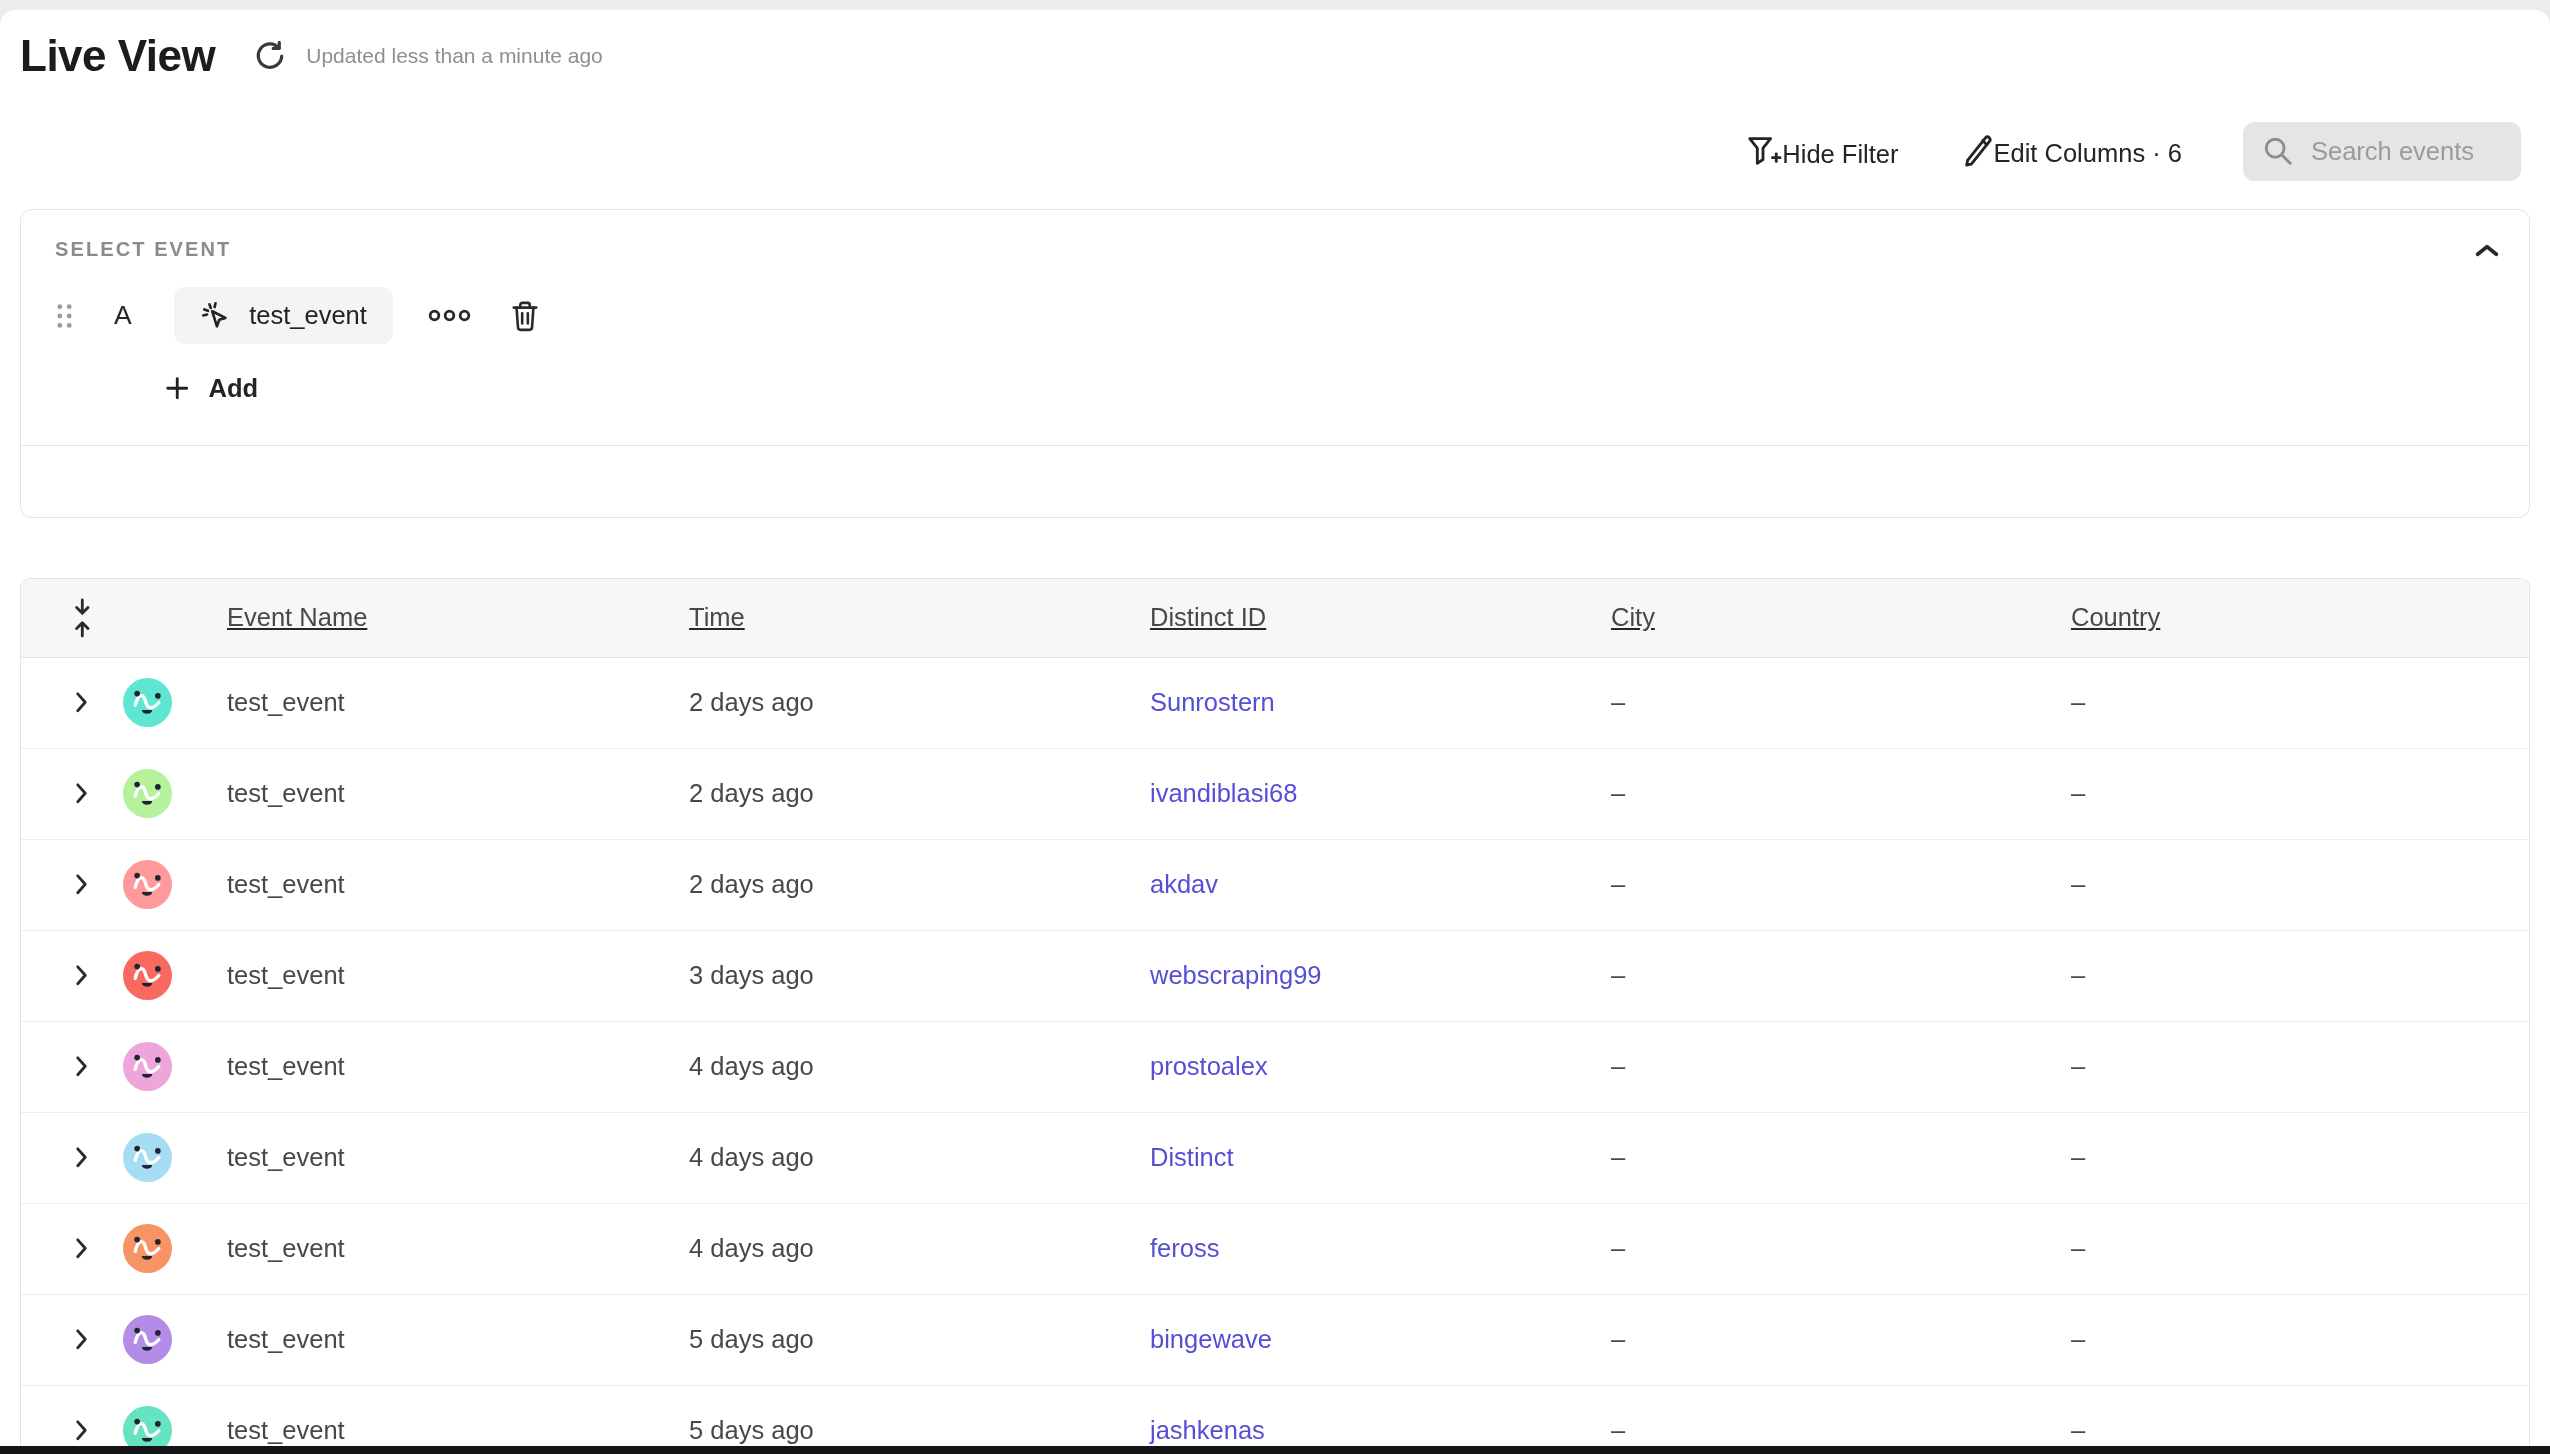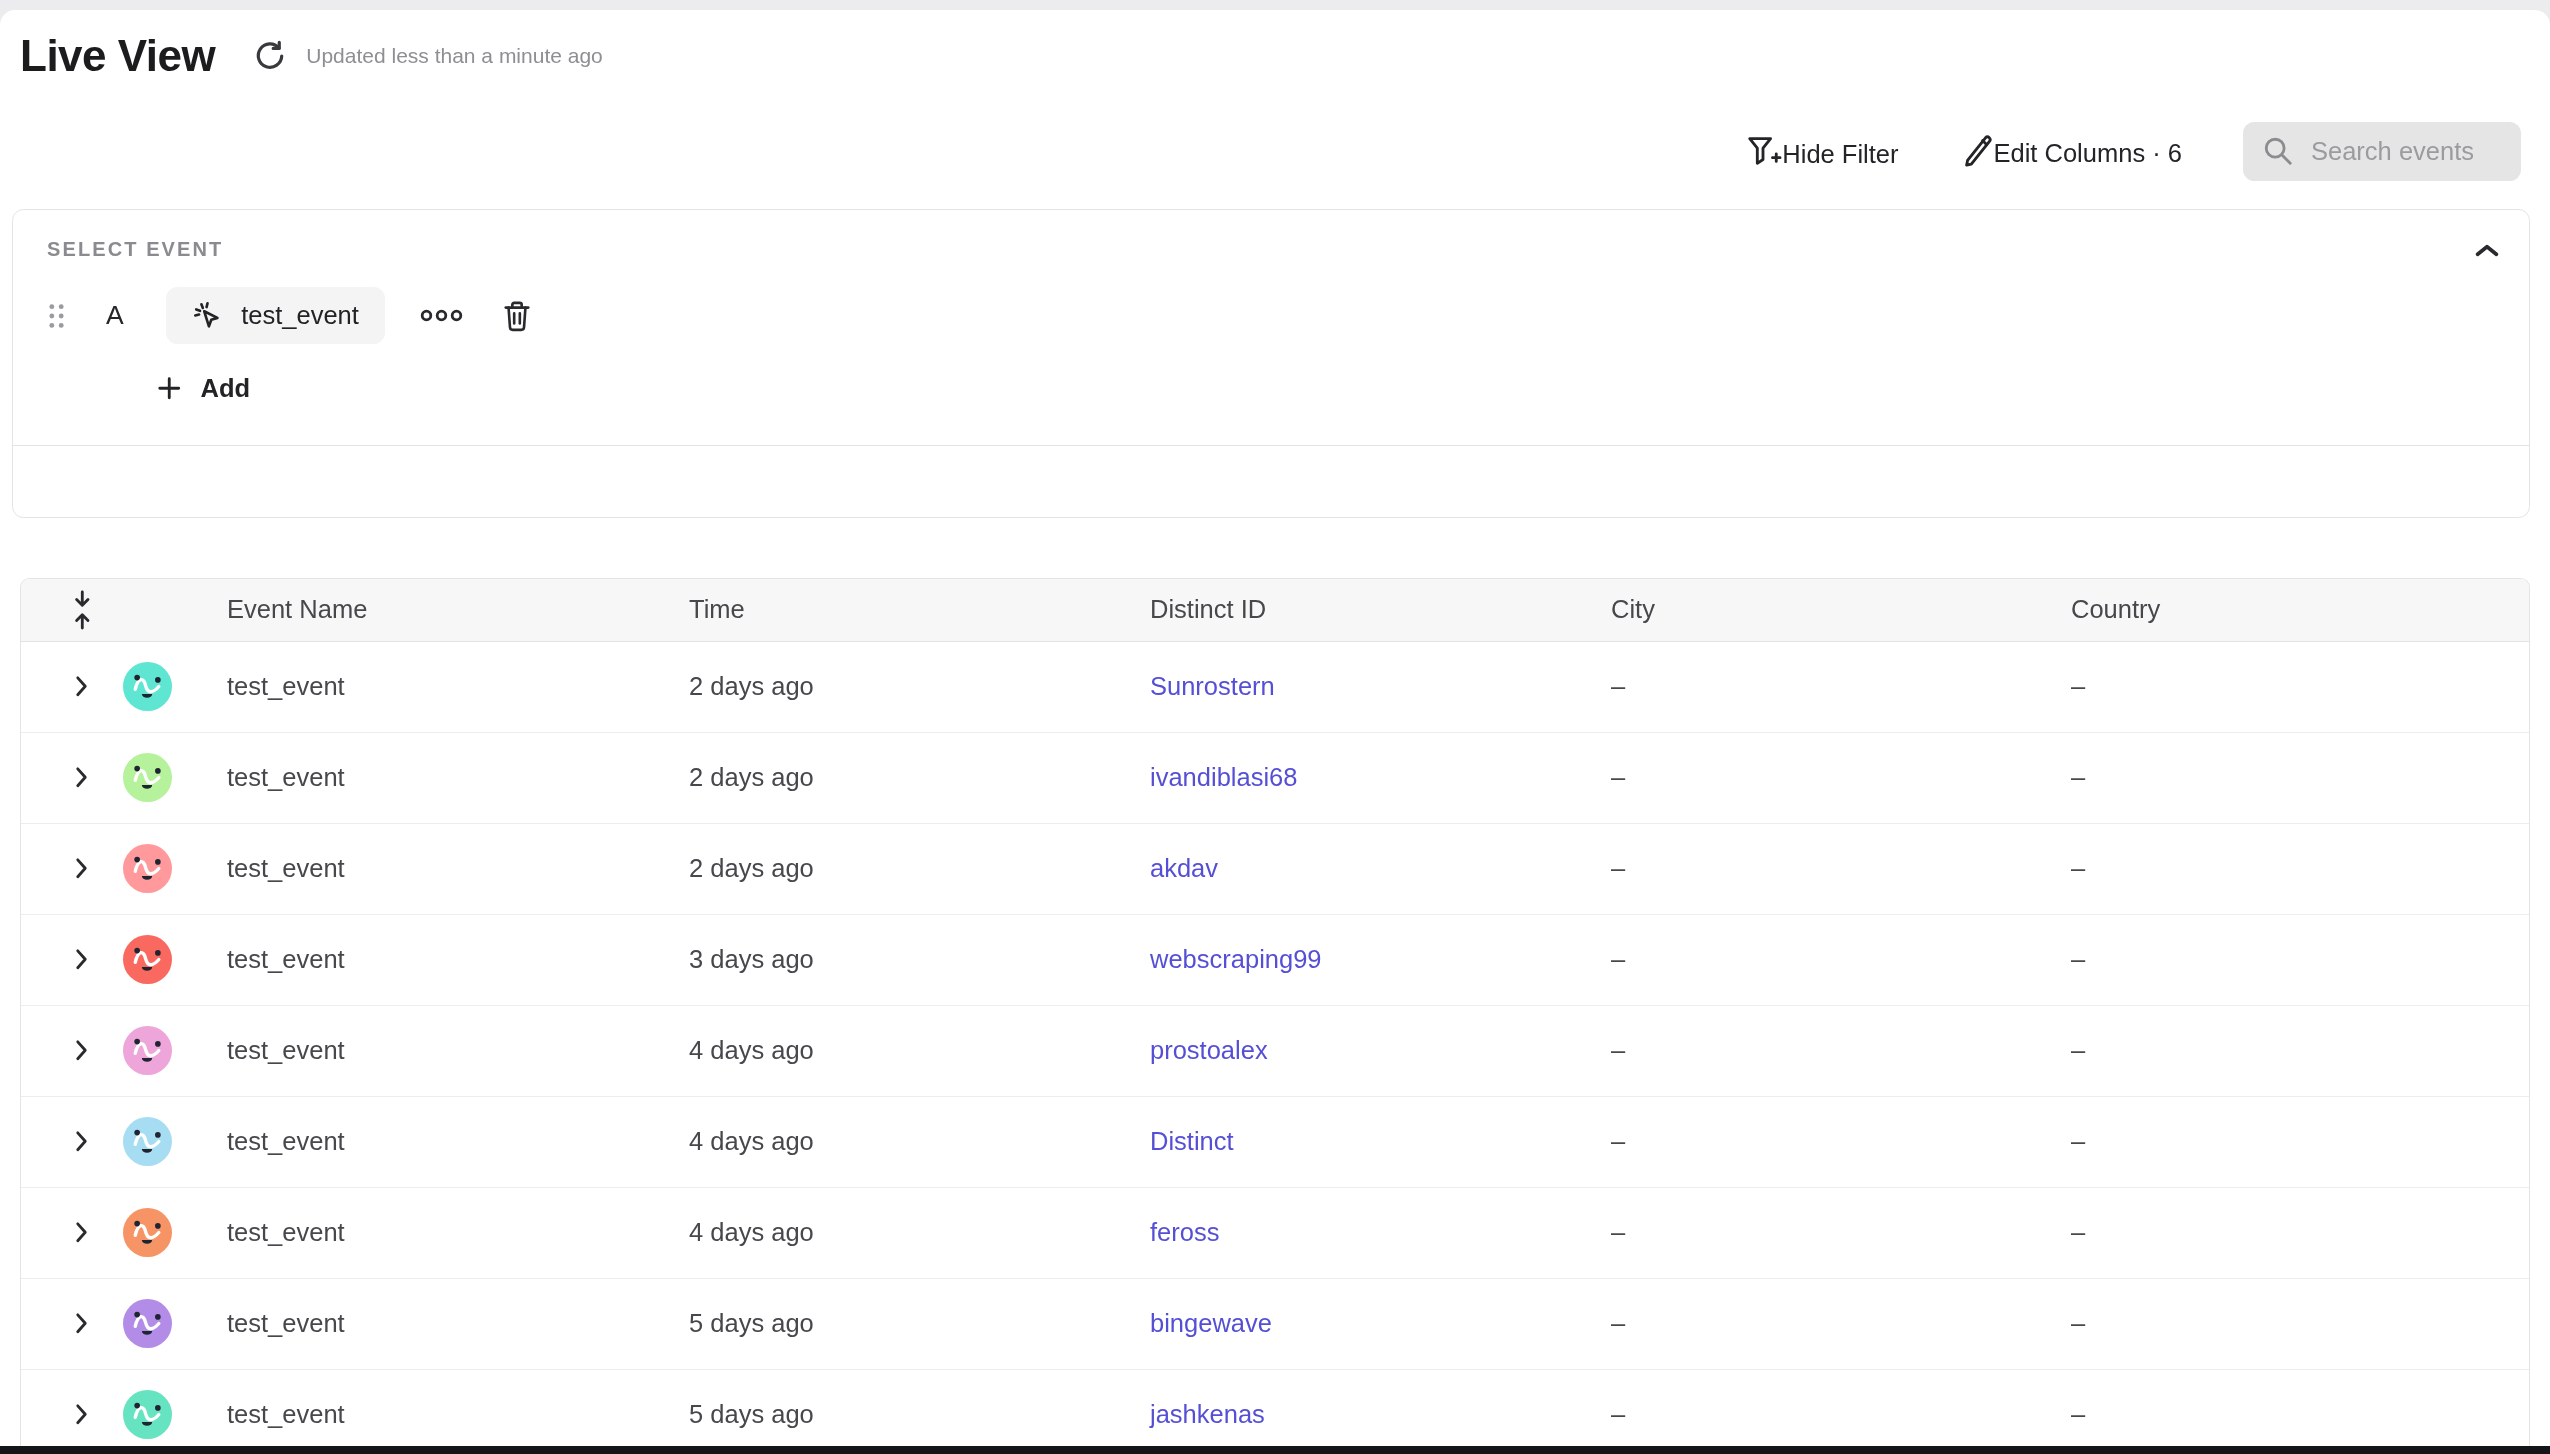--- a/index.html
+++ b/index.html
@@ -37,21 +37,21 @@
   }
   .search-box input {
     border:none; outline:none; background:transparent;
     font-size:25.5px; color:#4b4b50; width:189px;
     font-family:"Liberation Sans","DejaVu Sans",sans-serif;
   }
   .search-box input::placeholder { color:#9b9b9f; }
 
   
   .panel {
-    position:absolute; left:12px; right:20px; top:199px; height:309px;
+    position:absolute; left:20px; right:20px; top:199px; height:309px;
     border:0.9px solid #e4e4e6; border-radius:11.4px; background:#fff;
   }
   .section-label { font-size:20px; font-weight:700; letter-spacing:2.1px; color:#8a8a8f; }
   .select-section { position:relative; height:235px; padding:0 34px; }
   .select-section .section-label { padding-top:28px; display:block; }
   .panel-chevron { position:absolute; right:28px; top:32px; cursor:pointer; }
   .event-row { margin-top:24.6px; display:flex; align-items:center; height:61px; }
   .drag-handle { width:19px; margin-right:40px; cursor:grab; display:flex; }
   .series-letter { font-size:26.5px; font-weight:500; color:#27272b; margin-right:42px; }
   .event-pill {
@@ -71,21 +71,21 @@
   .table-card {
     position:absolute; left:20px; right:20px; top:568px; height:889px;
     border:0.9px solid #e4e4e6; border-bottom:none; border-radius:9.5px 9.5px 0 0;
     background:#fff; overflow:hidden;
   }
   .thead-row, .trow {
     display:grid;
     grid-template-columns:206px 462px 461px 461px 460px 1fr;
     align-items:center;
   }
-  .thead-row { height:63px; background:#f7f7f8; border-bottom:0.9px solid #e3e3e5; }
+  .thead-row { height:79px; background:#f7f7f8; border-bottom:0.9px solid #e3e3e5;text-decoration:underline; }
   .thead-row .th { font-size:25.5px; color:#47474c; font-weight:400; }
   .collapse-cell { padding-left:49px; display:flex; align-items:center; cursor:pointer; }
   .trow { height:91px; border-bottom:0.9px solid #ededee; background:#fff; }
   .cell { font-size:25.5px; color:#47474c; }
   .c-first { display:flex; align-items:center; padding-left:53px; gap:34px; }
   .row-chevron { display:flex; cursor:pointer; }
   .avatar { width:49px; height:49px; display:flex; }
   .id-link { color:#554fd6; text-decoration:none; cursor:pointer; }
 
   svg { display:block; }

